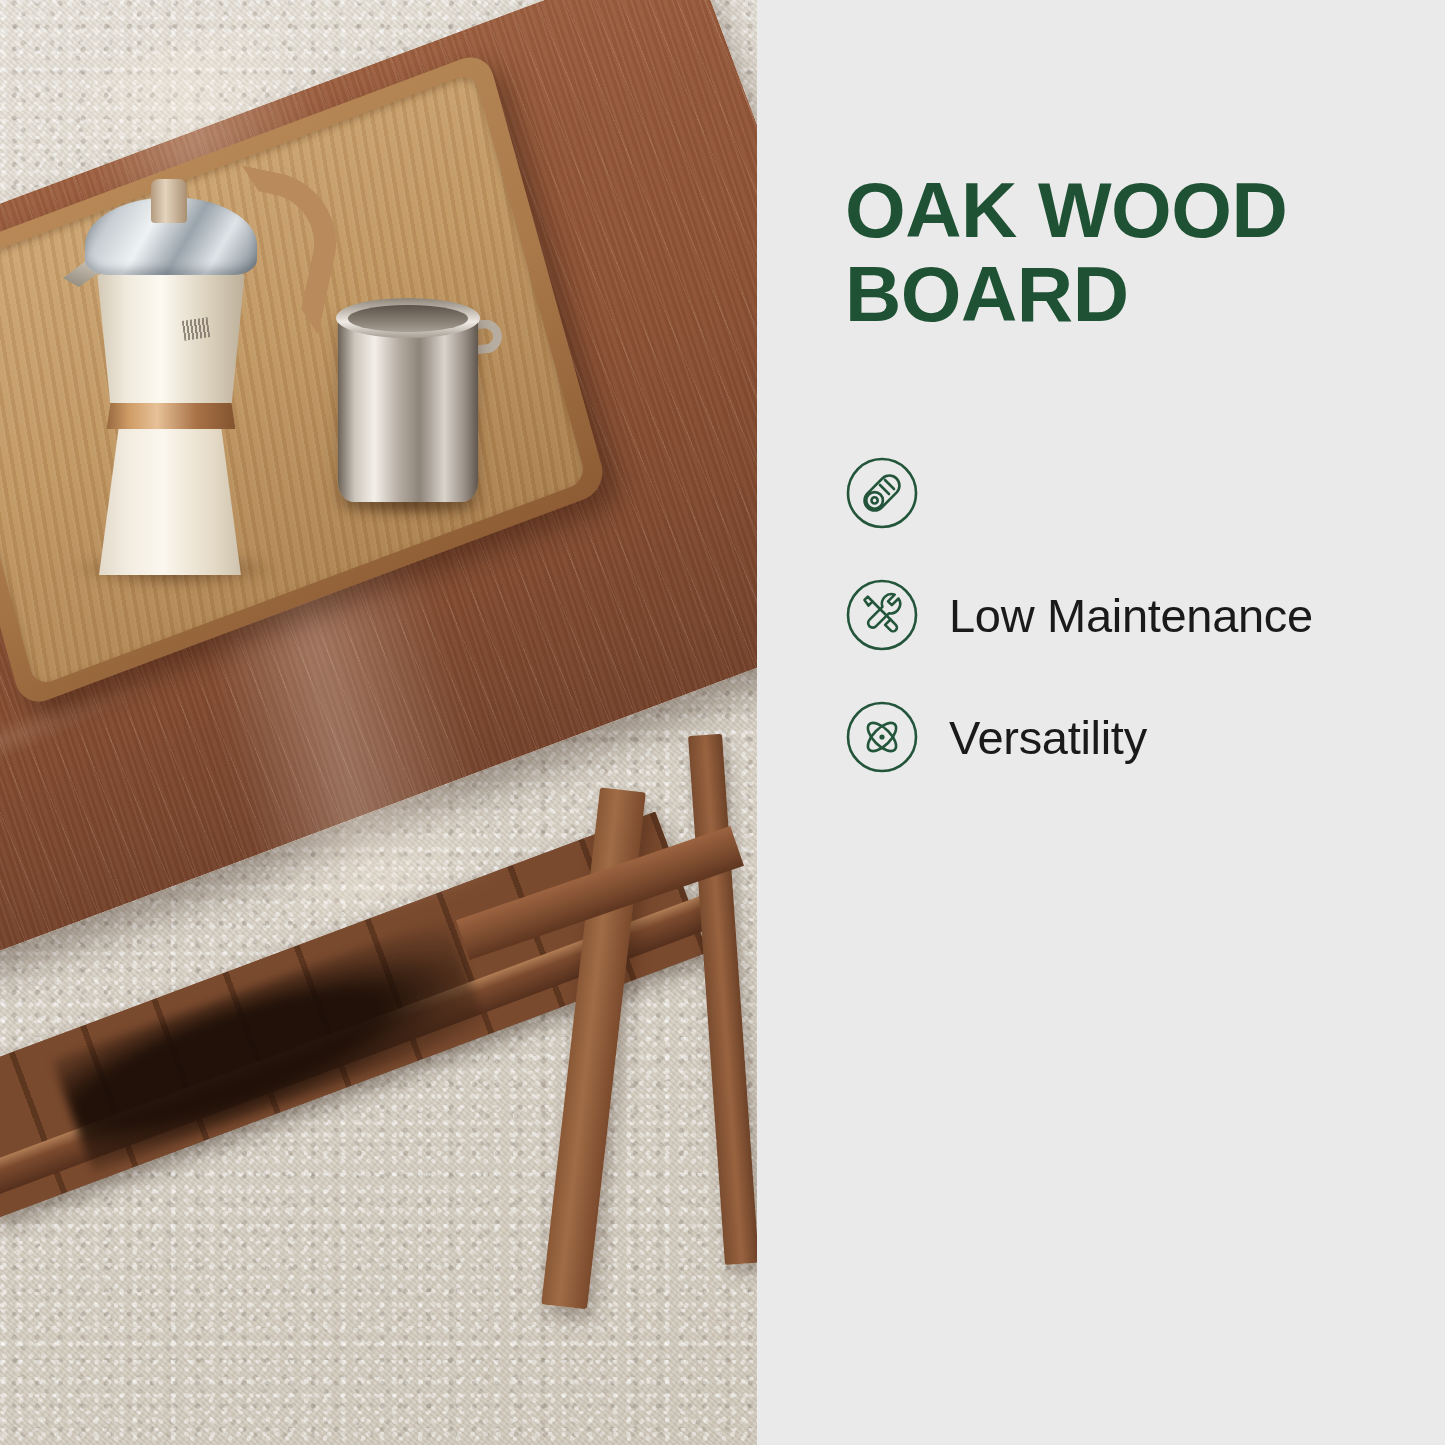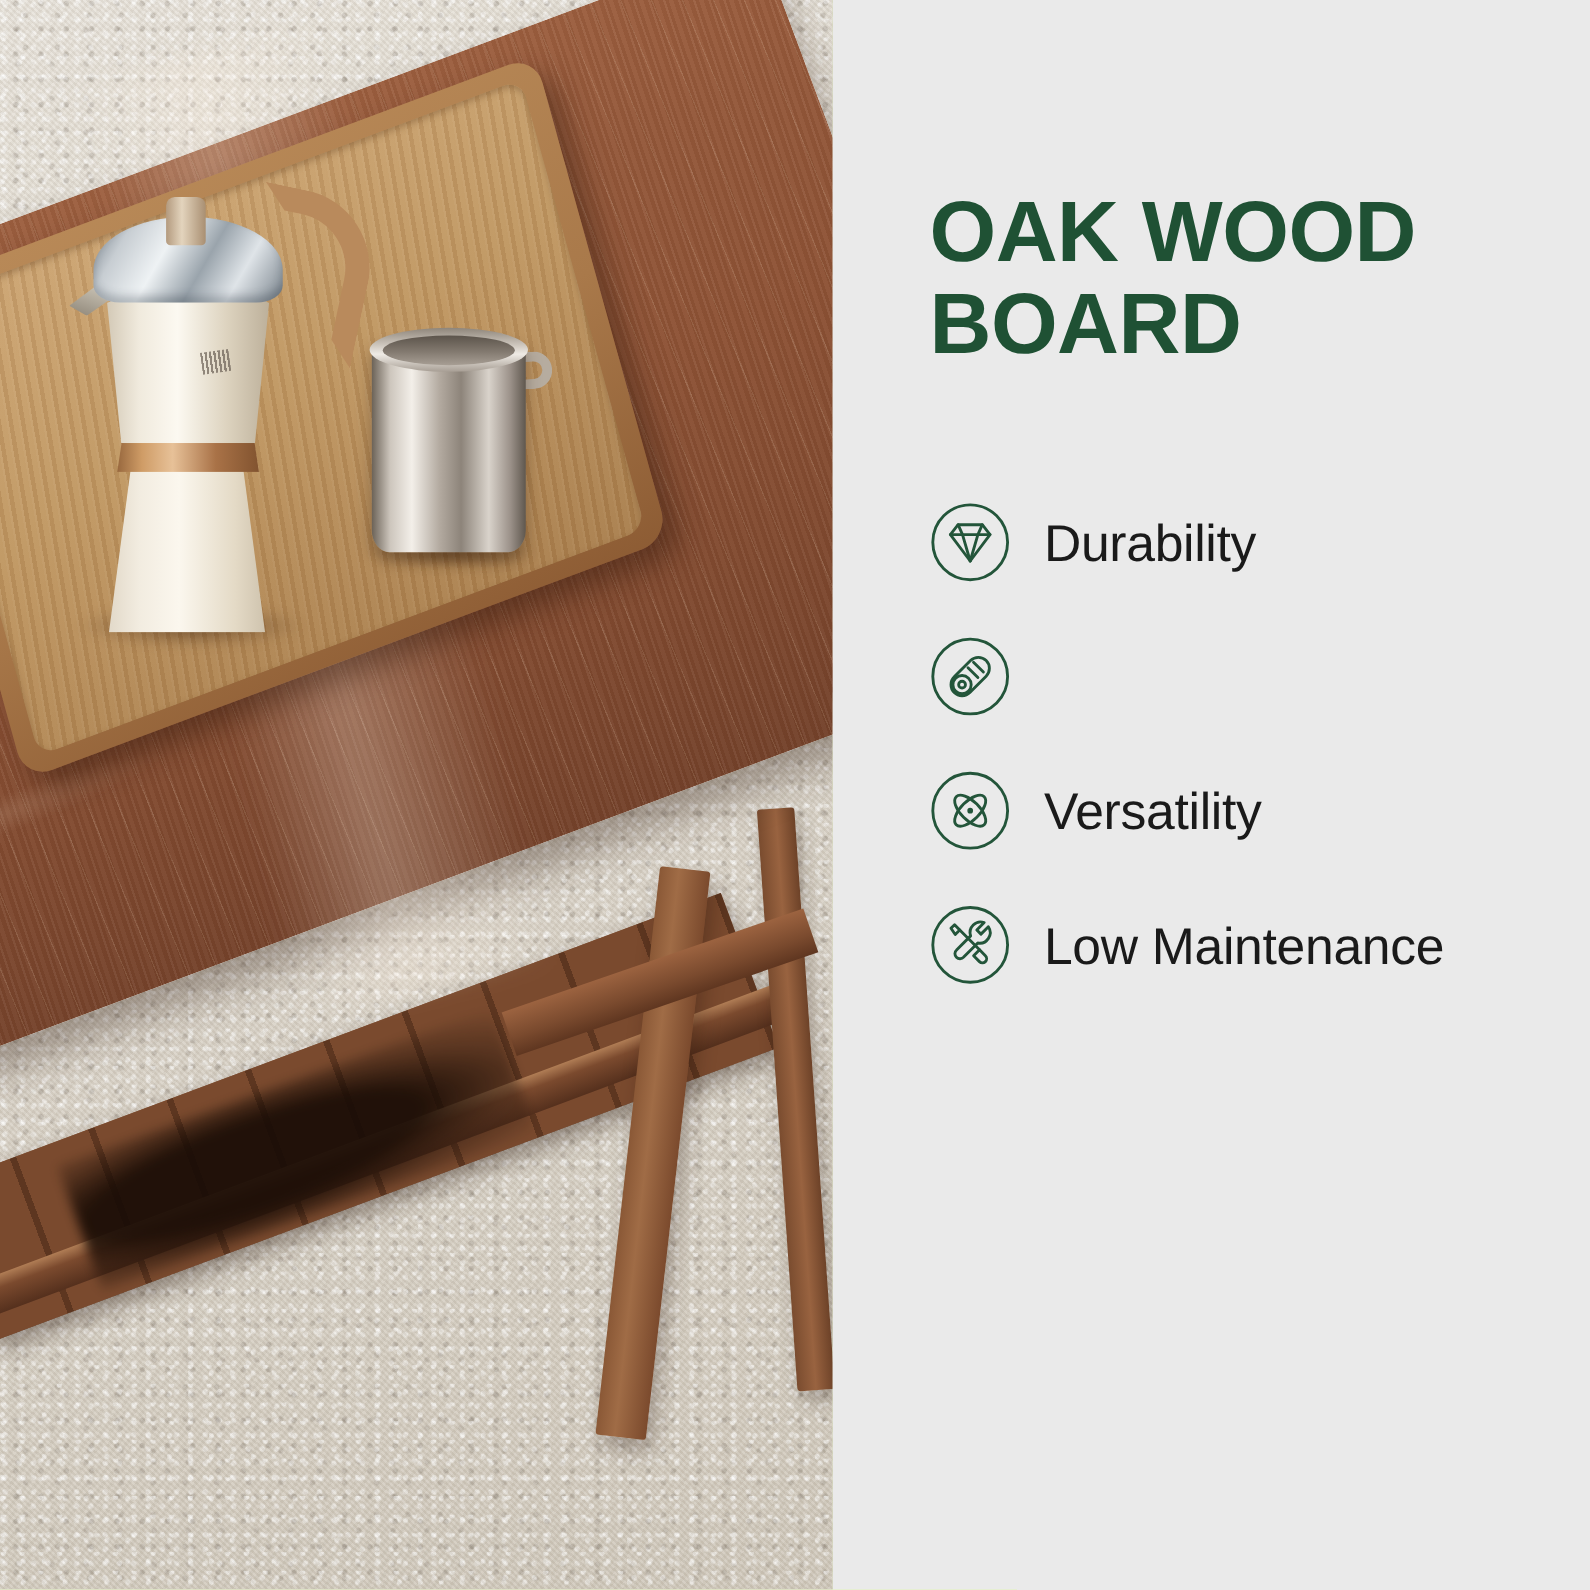--- a/index.html
+++ b/index.html
@@ -11,21 +11,21 @@
     overflow: hidden;
     background: #ffffff;
     font-family: "Liberation Sans", sans-serif;
   }
 
   #banner {
     position: relative;
     width: 1445px;
     height: 1445px;
     display: flex;
-    background: #bef264;
+    background: #d946ef;
   }
 
   
   #photo-panel {
     position: relative;
     width: 757px;
     height: 1445px;
     overflow: hidden;
     background: #c9bfb2;
     flex: 0 0 757px;
@@ -391,68 +391,56 @@
     </div>
   </div>
 
   <div id="content-panel">
 
     <h1 id="page-title">OAK WOOD
 BOARD</h1>
 
     <div id="feature-list">
 
-      <div class="feature-item">
-        <svg class="feature-icon" viewBox="0 0 74 74">
-          <circle cx="37" cy="37" r="34" fill="none" stroke="#23553a" stroke-width="2.6"></circle>
-          <g fill="none" stroke="#23553a" stroke-width="2.6" stroke-linejoin="round" stroke-linecap="round">
-            <path d="M19 30 L26 21 L48 21 L55 30 L37 54 Z"></path>
-            <path d="M19 30 H55"></path>
-            <path d="M26 21 L30 30 L37 54"></path>
-            <path d="M48 21 L44 30 L37 54"></path>
-          </g>
-        </svg>
-        <span class="feature-label">Durability</span>
-      </div>
 
       <div class="feature-item">
         <svg class="feature-icon" viewBox="0 0 74 74">
           <circle cx="37" cy="37" r="34" fill="none" stroke="#23553a" stroke-width="2.6"></circle>
           <g fill="none" stroke="#23553a" stroke-width="2.6" stroke-linejoin="round" stroke-linecap="round">
             <path d="M22.5 51.5 A10 10 0 0 1 22.5 37.3 L37.3 22.5 A10 10 0 0 1 51.5 36.7 L36.7 51.5 A10 10 0 0 1 22.5 51.5 Z"></path>
             <circle cx="29.6" cy="44.4" r="8.3"></circle>
             <circle cx="29.6" cy="44.4" r="3.1"></circle>
             <path d="M35 29 L44 38"></path>
             <path d="M40 24 L49 33"></path>
           </g>
         </svg>
       </div>
 
       <div class="feature-item">
         <svg class="feature-icon" viewBox="0 0 74 74">
           <circle cx="37" cy="37" r="34" fill="none" stroke="#23553a" stroke-width="2.6"></circle>
+          <g fill="none" stroke="#23553a" stroke-width="2.6" stroke-linejoin="round" stroke-linecap="round">
+
+            <path d="M53.5 20.5 L46.8 27.2 L43 23.4 L49.7 16.7 A9.6 9.6 0 0 0 37.4 28.8 L24.6 41.6 A4.6 4.6 0 1 0 31.1 48.1 L43.9 35.3 A9.6 9.6 0 0 0 53.5 20.5 Z"></path>
+
+            <path d="M22.8 18.6 L19.5 21.9 L23.4 27.6 L27.5 23.5 Z"></path>
+            <path d="M27.5 23.5 L45.5 41.5"></path>
+            <path d="M45.5 41.5 L50.8 46.8 A3.8 3.8 0 0 1 45.4 52.2 L40.1 46.9 Z"></path>
+          </g>
+        </svg>
+        <span class="feature-label">Low Maintenance</span>
+      </div>
+
+      <div class="feature-item">
+        <svg class="feature-icon" viewBox="0 0 74 74">
+          <circle cx="37" cy="37" r="34" fill="none" stroke="#23553a" stroke-width="2.6"></circle>
           <g fill="none" stroke="#23553a" stroke-width="2.6">
             <ellipse cx="37" cy="37" rx="8.5" ry="18" transform="rotate(45 37 37)"></ellipse>
             <ellipse cx="37" cy="37" rx="8.5" ry="18" transform="rotate(-45 37 37)"></ellipse>
           </g>
           <circle cx="37" cy="37" r="2.6" fill="#23553a"></circle>
         </svg>
         <span class="feature-label">Versatility</span>
       </div>
 
-      <div class="feature-item">
-        <svg class="feature-icon" viewBox="0 0 74 74">
-          <circle cx="37" cy="37" r="34" fill="none" stroke="#23553a" stroke-width="2.6"></circle>
-          <g fill="none" stroke="#23553a" stroke-width="2.6" stroke-linejoin="round" stroke-linecap="round">
-
-            <path d="M53.5 20.5 L46.8 27.2 L43 23.4 L49.7 16.7 A9.6 9.6 0 0 0 37.4 28.8 L24.6 41.6 A4.6 4.6 0 1 0 31.1 48.1 L43.9 35.3 A9.6 9.6 0 0 0 53.5 20.5 Z"></path>
-
-            <path d="M22.8 18.6 L19.5 21.9 L23.4 27.6 L27.5 23.5 Z"></path>
-            <path d="M27.5 23.5 L45.5 41.5"></path>
-            <path d="M45.5 41.5 L50.8 46.8 A3.8 3.8 0 0 1 45.4 52.2 L40.1 46.9 Z"></path>
-          </g>
-        </svg>
-        <span class="feature-label">Low Maintenance</span>
-      </div>
-
     </div>
   </div>
 </div>
 
 </body></html>

